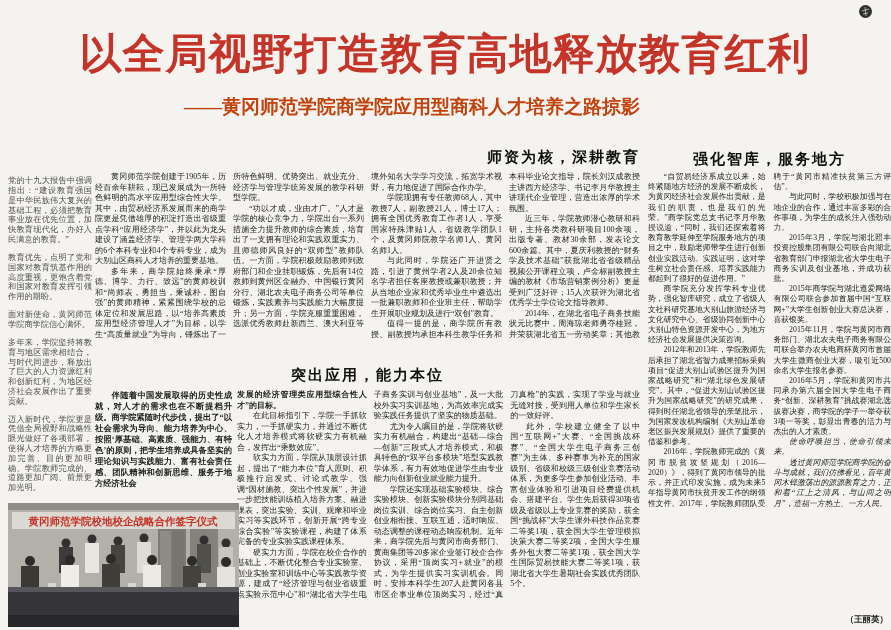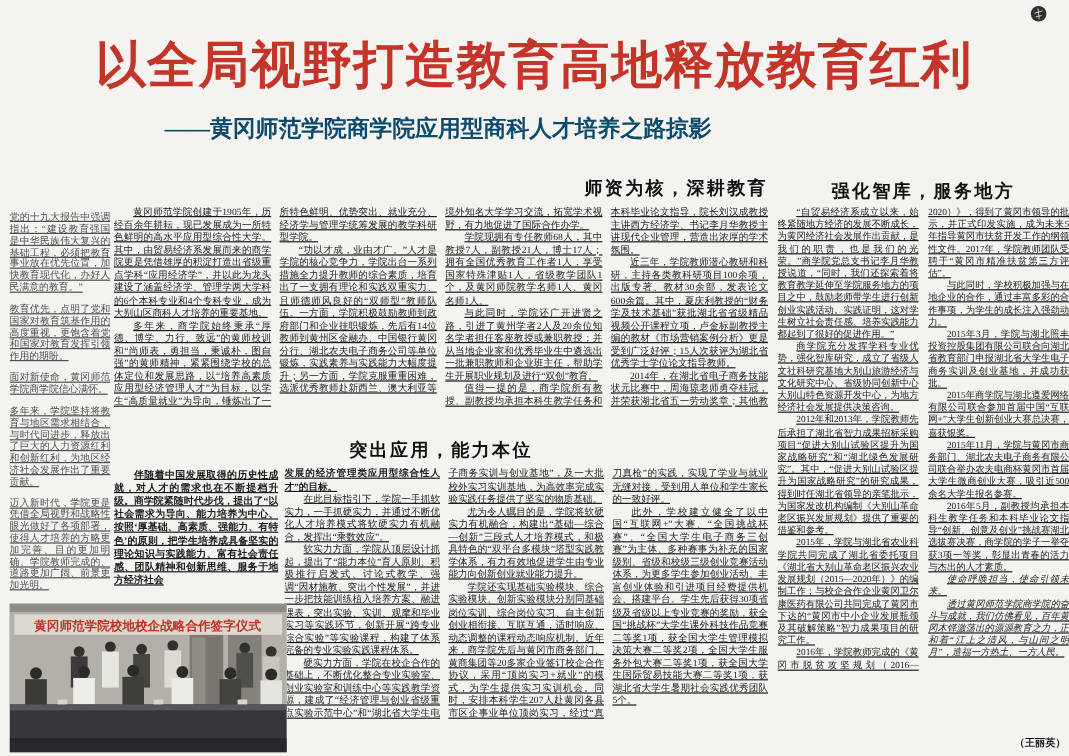--- a/index.html
+++ b/index.html
@@ -12,26 +12,26 @@
   
   .corner-seal{position:absolute;left:858px;top:4px;width:15px;height:15px;}
   
   .headline{
     position:absolute;left:55px;top:26px;width:780px;
     text-align:center;font-size:42px;font-weight:bold;letter-spacing:1px;
     color:#c53428;white-space:nowrap;
   }
   .subhead{
     position:absolute;left:90px;top:94px;width:550px;
-    text-align:center;font-size:19px;font-weight:bold;color:#0c4a6e;white-space:nowrap;
+    text-align:right;font-size:19px;font-weight:bold;color:#c2410c;white-space:nowrap;
   }
   
   .sidebar{
     position:absolute;left:8px;top:168px;width:84px;height:334px;
-    font-size:8.2px;line-height:9.8px;text-align:justify;color:#4f4f4f;overflow:hidden;text-decoration:underline;
+    font-size:8.2px;line-height:9.8px;text-align:justify;color:#4f4f4f;overflow:hidden;
   }
   
   .sec-heading{
     position:absolute;text-align:center;font-size:15px;font-weight:bold;
     letter-spacing:2px;color:#111;white-space:nowrap;
   }
   .h-shizi{left:95px;top:148px;width:545px;text-align:right;}
   .h-tuchu{left:95px;top:366px;width:545px;}
   .h-qianghua{left:648px;top:150px;width:243px;}
   
@@ -41,21 +41,21 @@
   }
   .sec1-body{left:95px;top:172px;width:545px;height:172px;column-count:4;column-gap:7px;}
   .sec2-intro{left:95px;top:390px;width:137px;height:112px;font-size:8.3px;line-height:11px;}
   .sec2-intro p{font-weight:bold;}
   .sec2-body{left:237px;top:390px;width:403px;height:240px;column-count:3;column-gap:7px;}
   .sec3-wrap{position:absolute;left:648px;top:172px;width:243px;height:458px;}
   .sec3-body{
     width:100%;height:100%;column-count:2;column-gap:8px;
     font-size:7.8px;line-height:10.2px;text-align:justify;overflow:hidden;color:#1c1c1c;
   }
-  .bodyblock p,.sec3-body p{margin:0;text-indent:2em;text-decoration:underline;}
+  .bodyblock p,.sec3-body p{margin:0;text-indent:2em;}
   p.cont{text-indent:0 !important;}
   p.bold{font-weight:bold;}
   p.kai{font-style:italic;}
   .byline{
     position:absolute;right:3px;bottom:4px;font-size:8.5px;font-weight:bold;
     background:#f4f3ef;padding-left:4px;text-align:right;
   }
   
   .photo{
     position:absolute;left:8px;top:503px;width:231px;height:124px;
@@ -111,27 +111,26 @@
       <p>学院还实现基础实验模块、综合实验模块、创新实验模块分别同基础岗位实训、综合岗位实习、自主创新创业相衔接、互联互通，适时响应、动态调整的课程动态响应机制。近年来，商学院先后与黄冈市商务部门、黄商集团等20多家企业签订校企合作协议，采用“顶岗实习+就业”的模式，为学生提供实习实训机会。同时，安排本科学生207人赴黄冈各县市区企事业单位顶岗实习，经过“真刀真枪”的实践，实现了学业与就业无缝对接，受到用人单位和学生家长的一致好评。</p>
       <p>此外，学校建立健全了以中国“互联网+”大赛、“全国挑战杯赛”、“全国大学生电子商务三创赛”为主体、多种赛事为补充的国家级别、省级和校级三级创业竞赛活动体系，为更多学生参加创业活动、丰富创业体验和引进项目经费提供机会、搭建平台。学生先后获得30项省级及省级以上专业竞赛的奖励，获全国“挑战杯”大学生课外科技作品竞赛二等奖1项，获全国大学生管理模拟决策大赛二等奖2项，全国大学生服务外包大赛二等奖1项，获全国大学生国际贸易技能大赛二等奖1项，获湖北省大学生暑期社会实践优秀团队5个。</p>
     </div>
 
   <div class="sec-heading h-qianghua">强化智库，服务地方</div>
   <div class="sec3-wrap">
     <div class="sec3-body">
         <p>“自贸易经济系成立以来，始终紧随地方经济的发展不断成长，为黄冈经济社会发展作出贡献，是我们的职责，也是我们的光荣。”商学院党总支书记李月华教授说道，“同时，我们还探索着将教育教学延伸至学院服务地方的项目之中，鼓励老师带学生进行创新创业实践活动。实践证明，这对学生树立社会责任感、培养实践能力都起到了很好的促进作用。”</p>
         <p>商学院充分发挥学科专业优势，强化智库研究，成立了省级人文社科研究基地大别山旅游经济与文化研究中心、省级协同创新中心大别山特色资源开发中心，为地方经济社会发展提供决策咨询。</p>
         <p>2012年和2013年，学院教师先后承担了湖北省智力成果招标采购项目“促进大别山试验区提升为国家战略研究”和“湖北绿色发展研究”。其中，“促进大别山试验区提升为国家战略研究”的研究成果，得到时任湖北省领导的亲笔批示，为国家发改机构编制《大别山革命老区振兴发展规划》提供了重要的借鉴和参考。</p>
-        <p>2015年，学院与湖北省农业科学院共同完成了湖北省委托项目《湖北省大别山革命老区振兴农业发展规划（2015—2020年）》的编制工作；与校企合作企业黄冈卫尔康医药有限公司共同完成了黄冈市下达的“黄冈市中小企业发展瓶颈及其破解策略”智力成果项目的研究工作。</p>
         <p>2016年，学院教师完成的《黄冈市脱贫攻坚规划（2016—2020）》，得到了黄冈市领导的批示，并正式印发实施，成为未来5年指导黄冈市扶贫开发工作的纲领性文件。2017年，学院教师团队受聘于“黄冈市精准扶贫第三方评估”。</p>
         <p>与此同时，学校积极加强与在地企业的合作，通过丰富多彩的合作事项，为学生的成长注入强劲动力。</p>
         <p>2015年3月，学院与湖北照丰投资控股集团有限公司联合向湖北省教育部门申报湖北省大学生电子商务实训及创业基地，并成功获批。</p>
         <p>2015年商学院与湖北遵爱网络有限公司联合参加首届中国“互联网+”大学生创新创业大赛总决赛，喜获银奖。</p>
         <p>2015年11月，学院与黄冈市商务部门、湖北农夫电子商务有限公司联合举办农夫电商杯黄冈市首届大学生微商创业大赛，吸引近500余名大学生报名参赛。</p>
-        <p>2016年5月，副教授均承担本科生教学任务和本科毕业论文指导“创新、创意及创业”挑战赛湖北选拔赛决赛，商学院的学子一举夺获3项一等奖，彰显出青春的活力与杰出的人才素质。</p>
+        <p>2016年5月，学院和黄冈市共同承办第六届全国大学生电子商务“创新、深耕教育”挑战赛湖北选拔赛决赛，商学院的学子一举夺获3项一等奖，彰显出青春的活力与杰出的人才素质。</p>
         <p class="kai">使命呼唤担当，使命引领未来。</p>
         <p class="kai">透过黄冈师范学院商学院的奋斗与成就，我们仿佛看见，百年黄冈木铎激荡出的源源教育之力，正和着“江上之清风，与山间之明月”，造福一方热土、一方人民。</p>
       </div>
     <div class="byline">（王丽英）</div>
   </div>
 
   <div class="photo">
     <svg width="231" height="124" viewBox="0 0 231 124">
 
       <rect x="0" y="0" width="231" height="124" fill="#b3b0aa"></rect>

